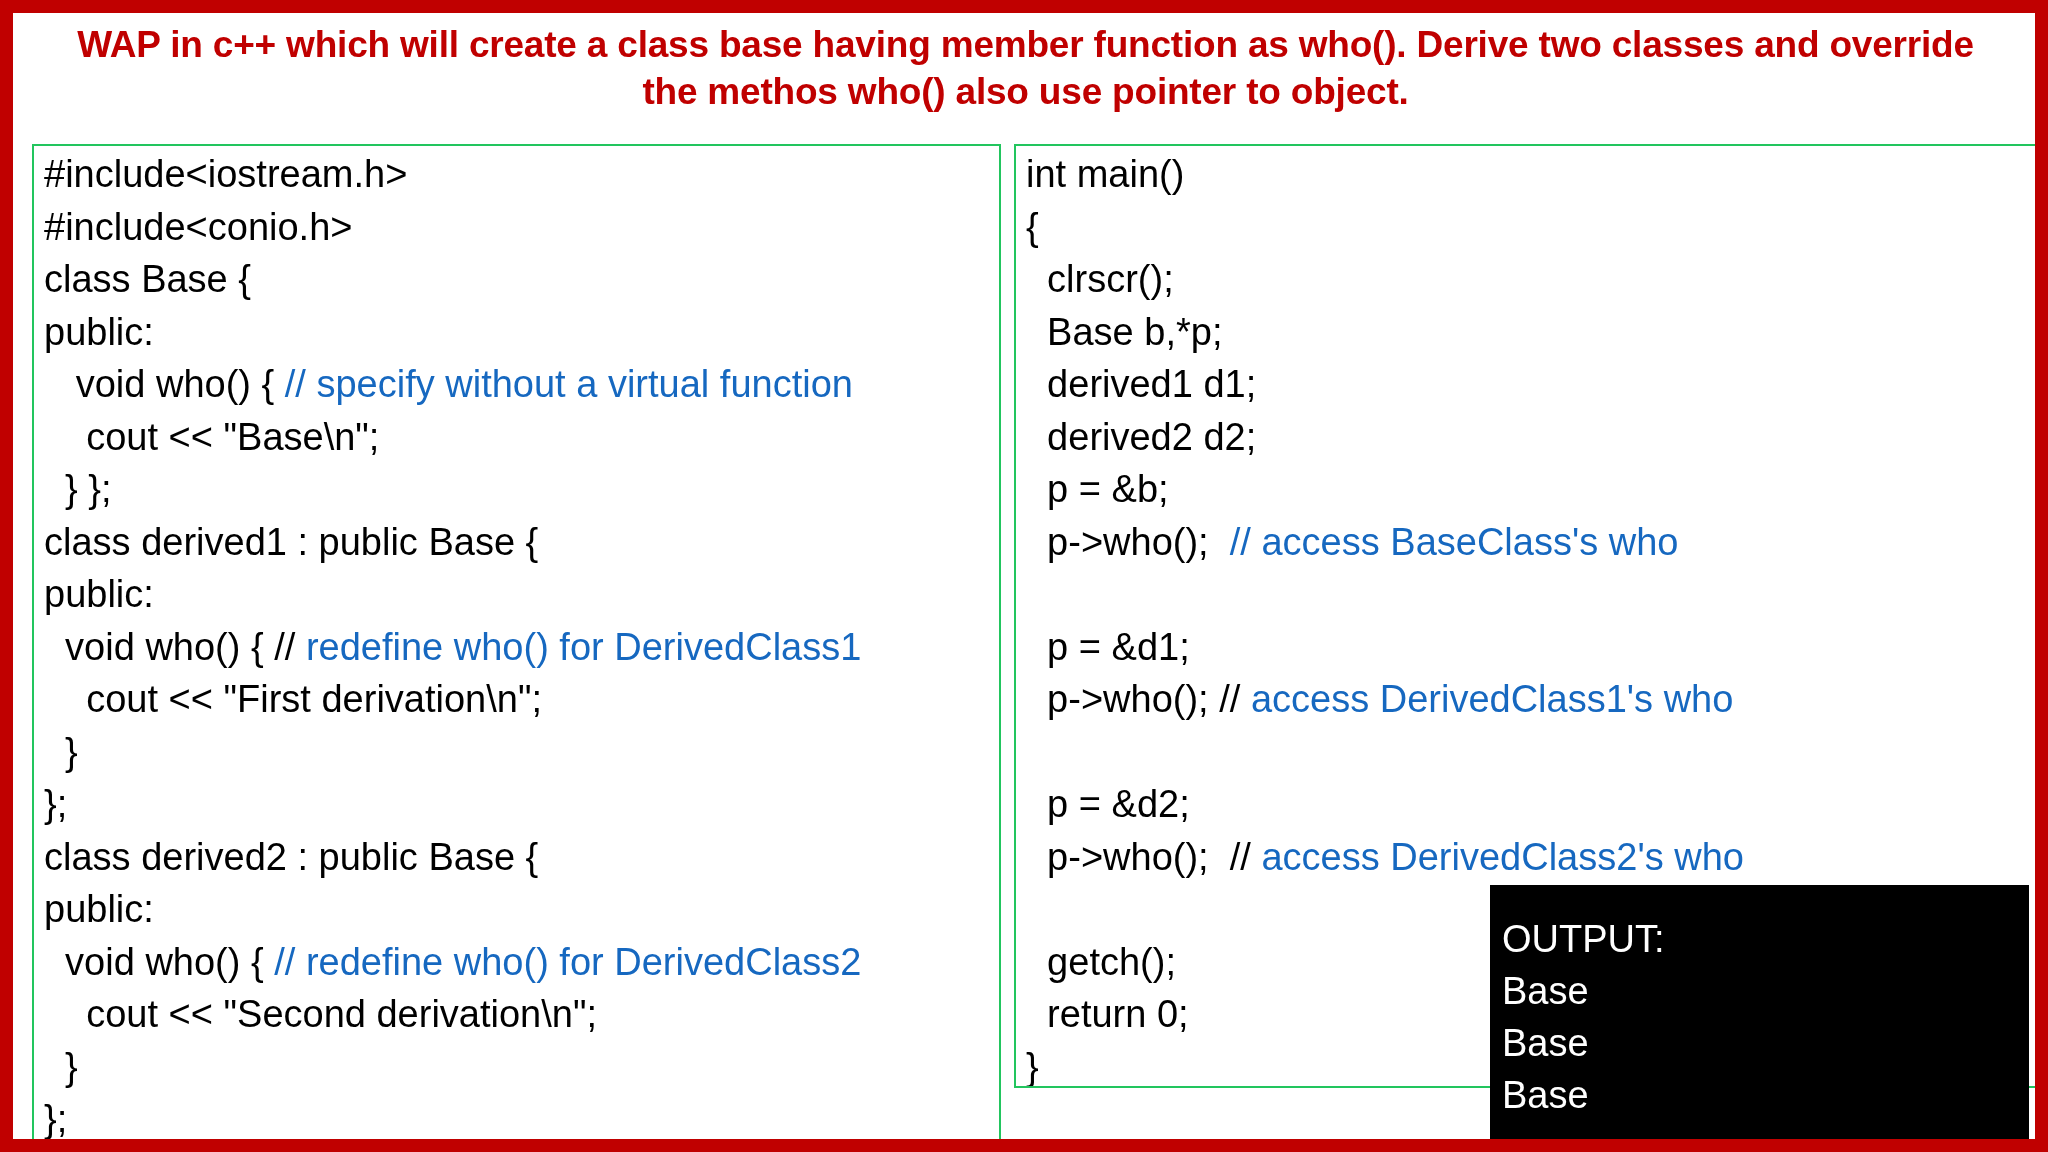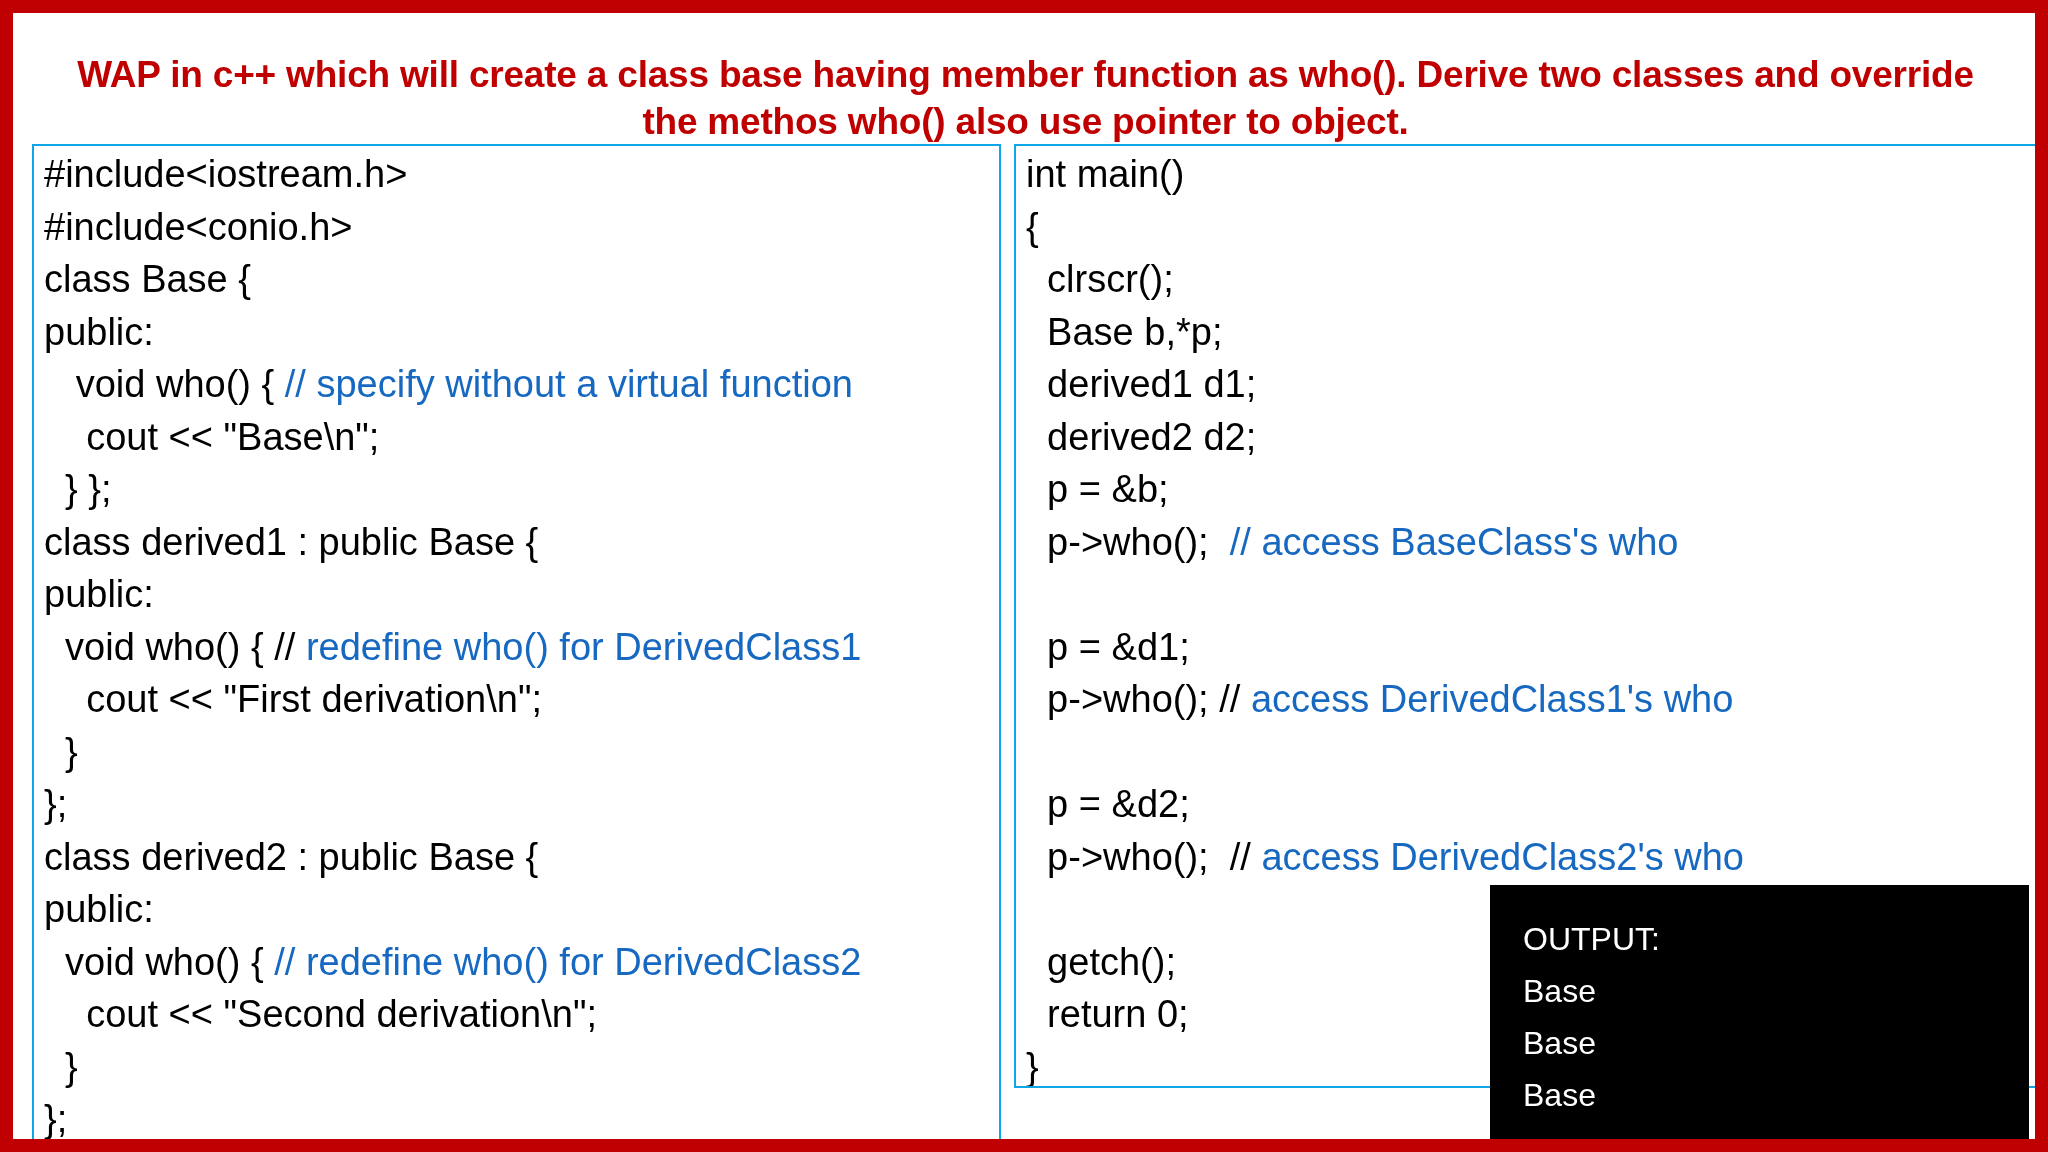--- a/index.html
+++ b/index.html
@@ -16,36 +16,36 @@
     box-sizing: border-box;
     border: 13px solid #C00000;
     overflow: hidden;
     font-family: "Liberation Sans", sans-serif;
   }
 
   
   #title {
     position: absolute;
     left: 60px;
-    top: 38px;
+    top: 8px;
     width: 1905px;
     text-align: center;
     color: #C00000;
     font-weight: bold;
     font-size: 37px;
     line-height: 47px;
     letter-spacing: -0.2px;
     font-family: "Liberation Sans", sans-serif;
   }
 
   
   .panel {
     position: absolute;
     background: #ffffff;
-    border: 2px solid #0ea5e9;
+    border: 2px solid #22c55e;
     box-sizing: border-box;
     overflow: hidden;
   }
   #panel-left {
     left: 19px;
     top: 131px;
     width: 969px;
     height: 997px;
   }
   #panel-right {
@@ -80,24 +80,24 @@
     top: 872px;
     width: 539px;
     height: 262px;
     background: #000000;
     overflow: hidden;
   }
   #output-box .oline {
     display: block;
     color: #ffffff;
     font-family: "Liberation Sans", sans-serif;
-    font-size: 32px;
+    font-size: 38px;
     line-height: 52px;
     white-space: pre;
-    padding-left: 33px;
+    padding-left: 12px;
   }
   #output-box .olines { padding-top: 28px; }
 </style>
 </head>
 <body>
 
 <div id="slide">
 
   <div id="title">WAP in c++ which will create a class base having member function as who(). Derive two classes and override the methos who() also use pointer to object.</div>
 

